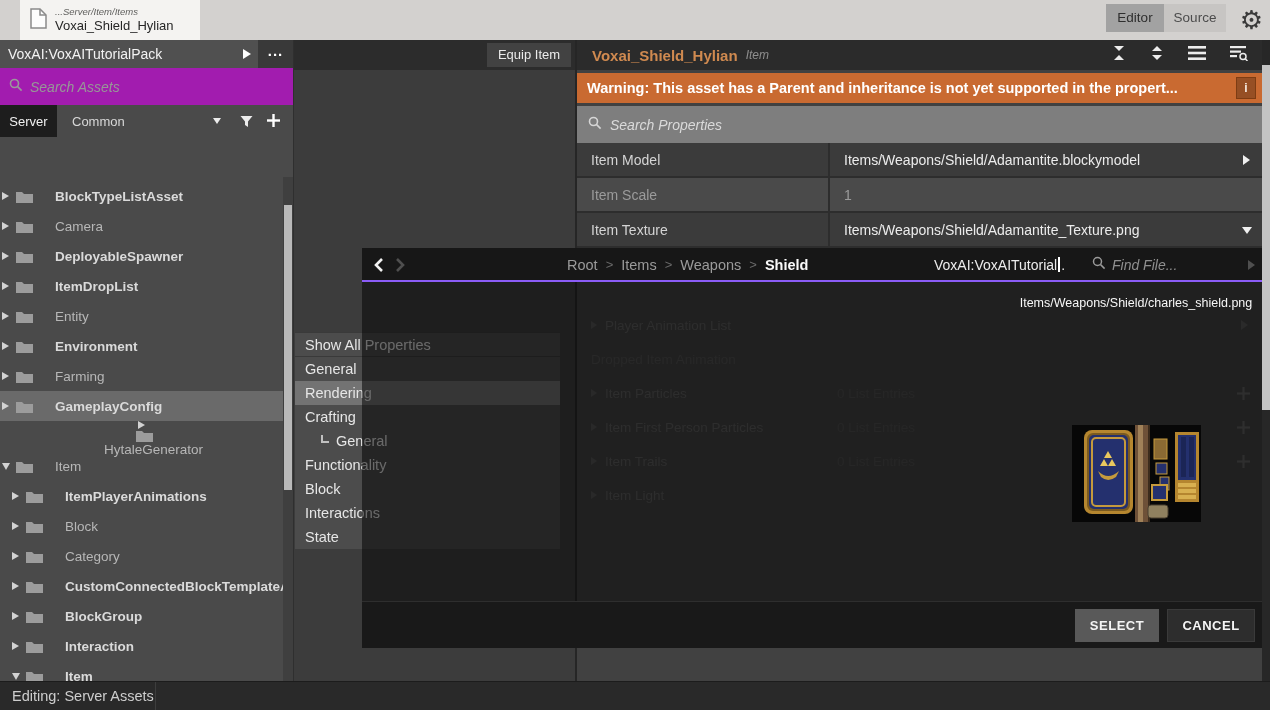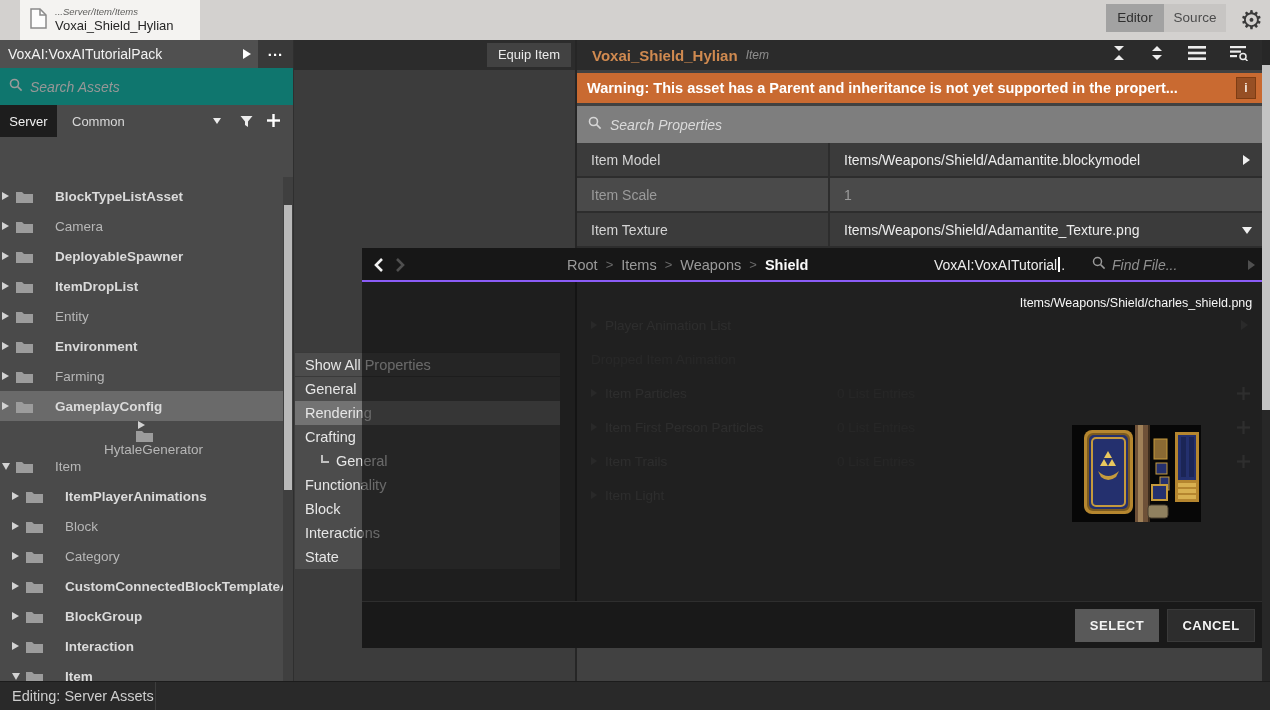--- a/index.html
+++ b/index.html
@@ -22,21 +22,21 @@
 
   
   #sidebar { position:absolute; left:0; top:40px; width:293px; height:641px; background:#4a4a4a; overflow:hidden; }
   .sb-head { height:28px; background:#505050; position:relative; }
   .sb-title { line-height:28px; padding-left:8px; font-size:14px; color:#f2f2f2; }
   .arr-r { width:0; height:0; border-left:7px solid #d2d2d2; border-top:4.5px solid transparent; border-bottom:4.5px solid transparent; }
   .arr-d { width:0; height:0; border-top:7px solid #d2d2d2; border-left:4.5px solid transparent; border-right:4.5px solid transparent; }
   .sb-head-arrow { position:absolute; right:42px; top:9px; border-left-color:#ffffff; border-left-width:8px; border-top-width:5px; border-bottom-width:5px; }
   .sb-more { position:absolute; right:0; top:0; width:35px; height:28px; background:#393939; color:#fff;
              font-weight:bold; font-size:15px; letter-spacing:1px; text-align:center; line-height:22px; }
-  .sb-search { height:37px; background:#0f766e; display:flex; align-items:center; gap:7px; padding:0 9px; }
+  .sb-search { height:37px; background:#a21caf; display:flex; align-items:center; gap:7px; padding:0 9px; }
   input.ghost { background:transparent; border:none; outline:none; font-style:italic; font-size:14px;
                 color:#e0e0e0; font-family:"Liberation Sans", sans-serif; width:100%; }
   input.ghost::placeholder { color:#979797; opacity:1; }
   .sb-tabs { height:32px; background:#4a4a4a; position:relative; display:flex; align-items:center; }
   .sb-tab-server { width:57px; height:32px; background:#1d1d1d; color:#f0f0f0; font-size:13px;
                    display:flex; align-items:center; justify-content:center; }
   .sb-tab-common { margin-left:15px; color:#d8d8d8; font-size:13px; }
   .sb-caret { position:absolute; right:72px; top:13px; border-top:6px solid #ececec; border-left:4.5px solid transparent; border-right:4.5px solid transparent; }
   .sb-funnel { position:absolute; right:40px; top:9px; }
   .sb-plus { position:absolute; right:12px; top:8px; }
@@ -51,21 +51,21 @@
   .sb-thumb { position:absolute; left:1px; top:28px; width:8px; height:285px; background:#b9b9b9; }
 
   
   #viewport { position:absolute; left:293px; top:40px; width:282px; height:641px; background:#3c3c3c;
               border-left:1px solid #2f2f2f; }
   .vp-top { height:30px; background:#2c2c2c; position:relative; }
   .equip-btn { position:absolute; right:4px; top:3px; width:84px; height:24px; background:#424242;
                color:#ebebeb; font-size:13px; text-align:center; line-height:24px; }
 
   
-  #catmenu { position:absolute; left:295px; top:352px; width:265px; background:#4c4c4c; z-index:5;
+  #catmenu { position:absolute; left:295px; top:332px; width:265px; background:#4c4c4c; z-index:5;
              border-top:1px solid #3a3a3a; }
   .cat-row { height:24px; line-height:24px; padding-left:10px; font-size:14.5px; color:#e6e6e6; white-space:nowrap; }
   .cat-row.first { border-bottom:1px solid #3a3a3a; }
   .cat-row.sel { background:#737373; }
   .cat-row.ind { padding-left:26px; display:flex; align-items:center; gap:7px; }
   .corner { width:8px; height:8px; border-left:2px solid #c0c0c0; border-bottom:2px solid #c0c0c0; margin-bottom:5px; flex:none; }
 
   
   #props { position:absolute; left:575px; top:40px; width:687px; height:641px; background:#414141;
            border-left:2px solid #262626; overflow:hidden; }

